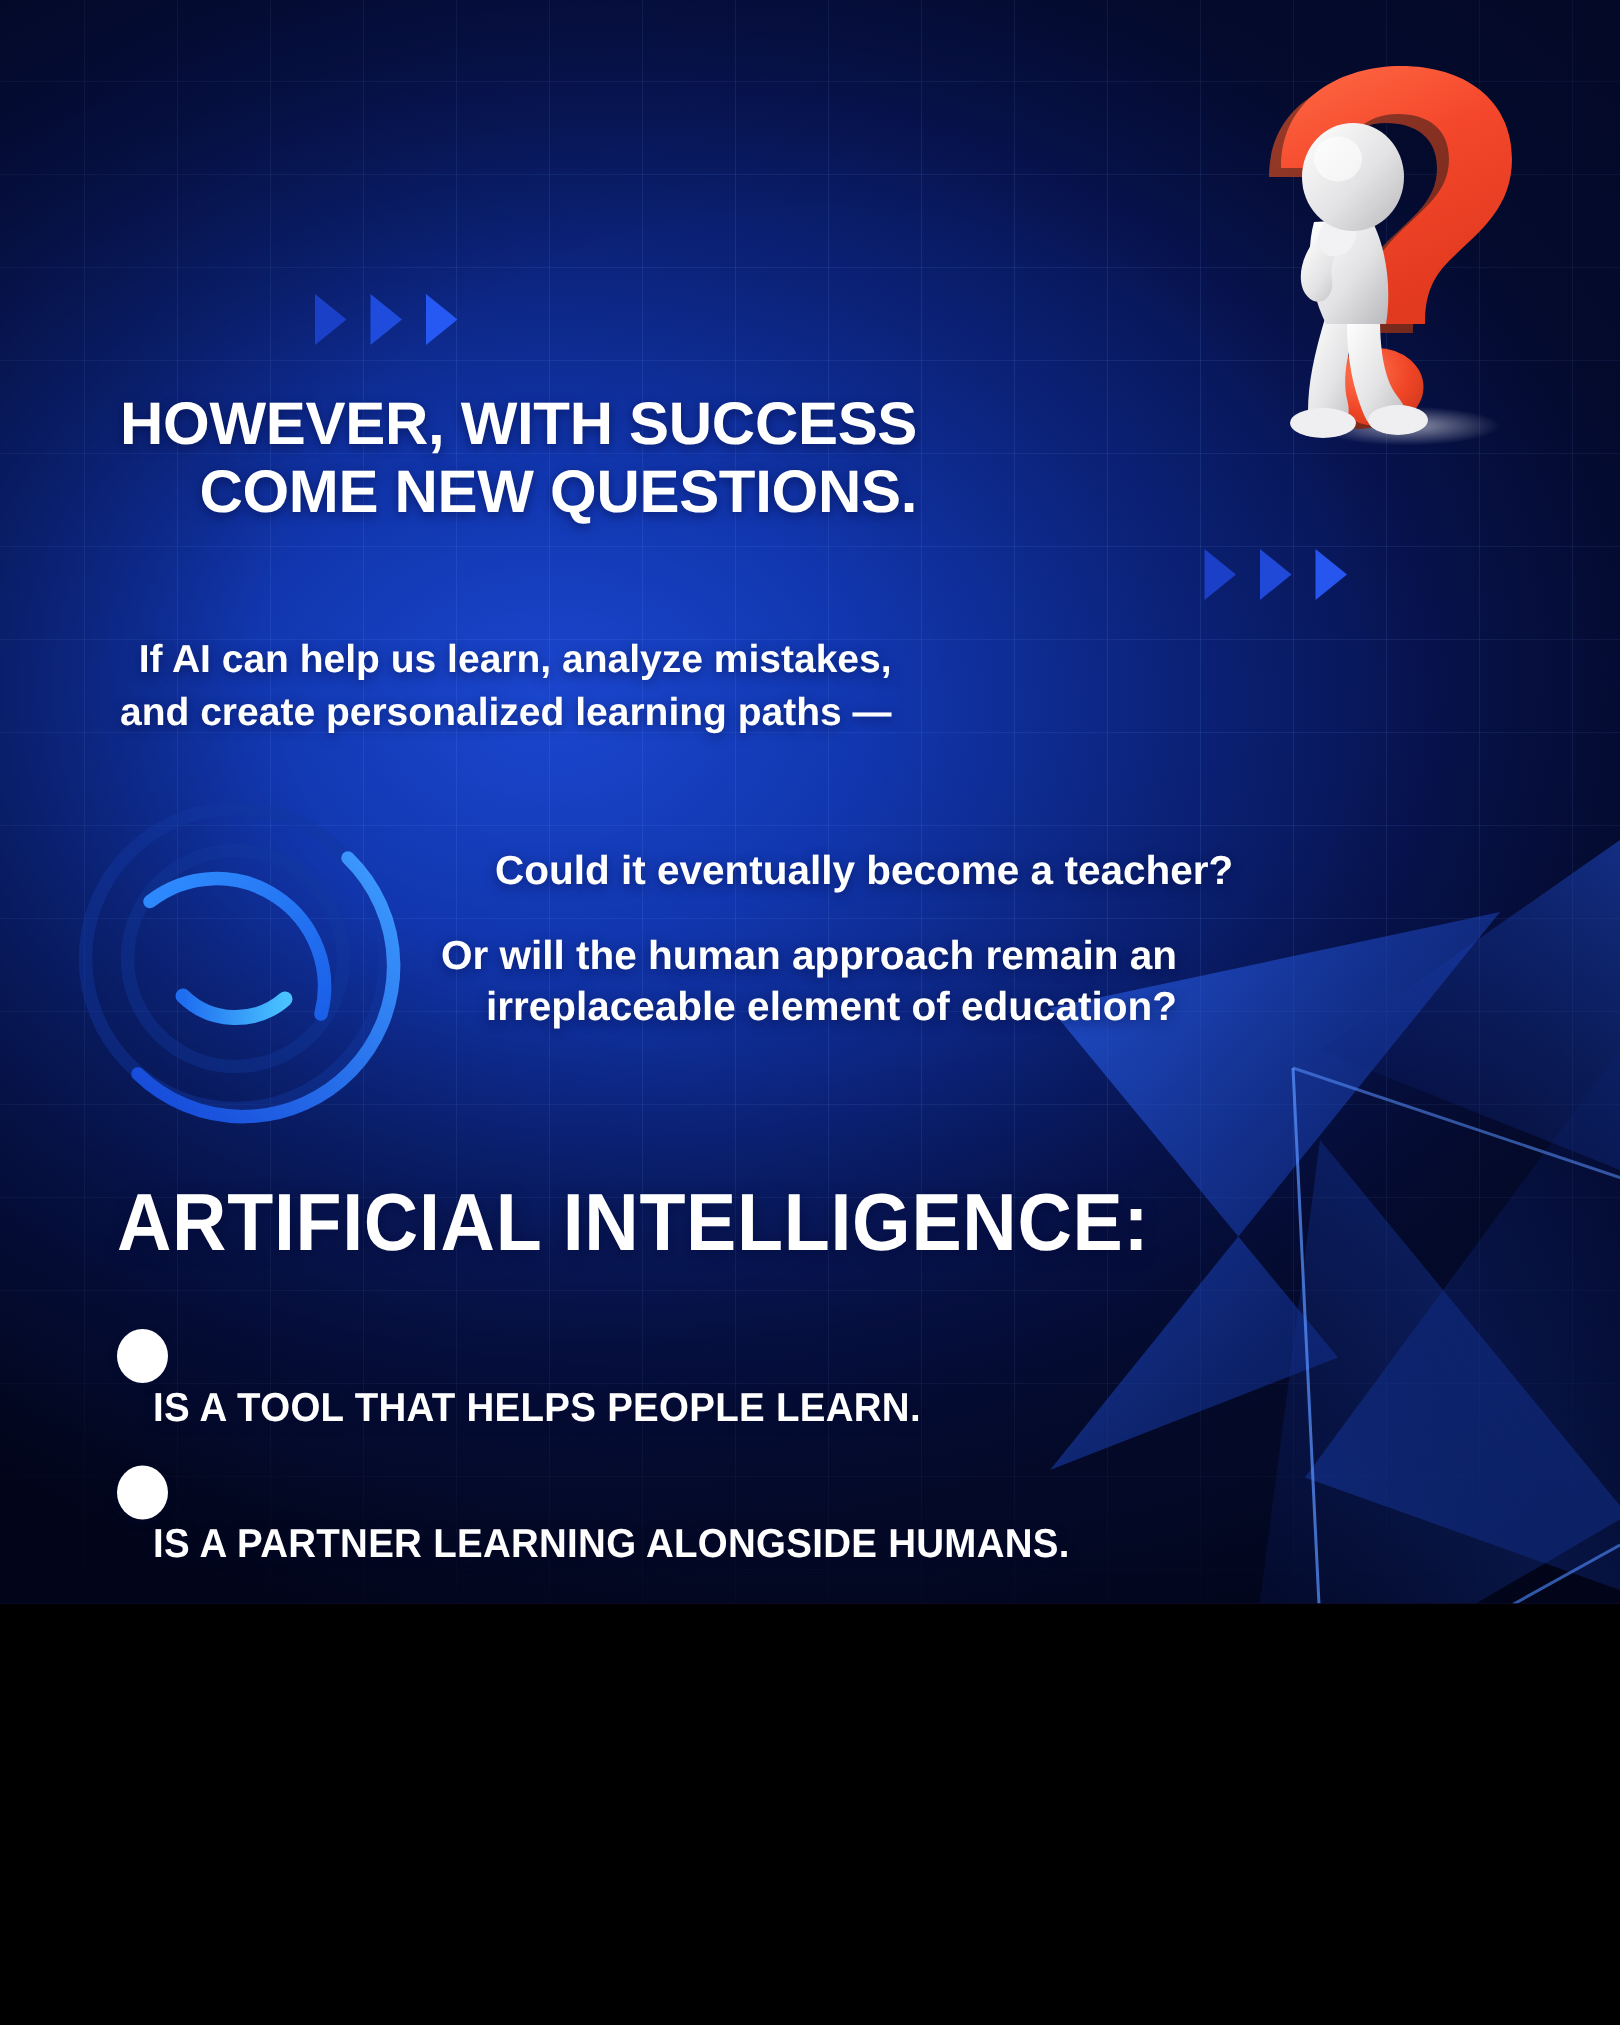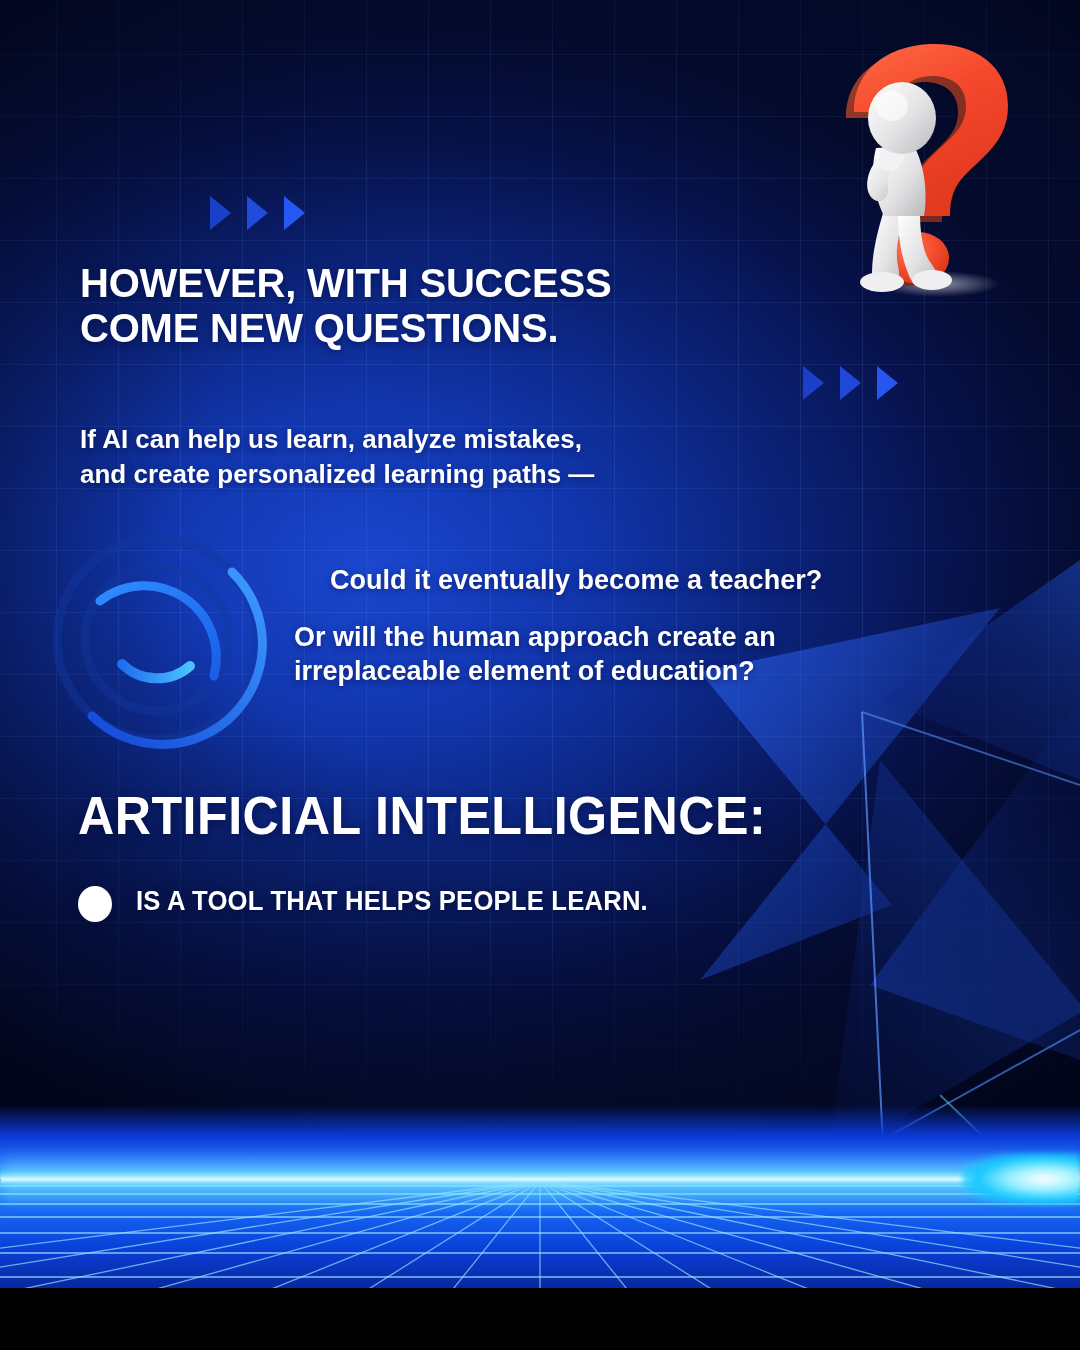--- a/index.html
+++ b/index.html
@@ -8,23 +8,24 @@
     padding: 0;
     background: #000;
   }
   body {
     font-family: "Liberation Sans", sans-serif;
   }
 
   .poster {
     position: relative;
     width: 1080px;
-    height: 1288px;
+    height: 1069px;
     overflow: hidden;
     background: #4c1d95;
+    text-align: right;
   }
 
   
   .bg-base {
     position: absolute;
     inset: 0;
     background:
       radial-gradient(ellipse 760px 560px at 34% 44%, #1b47cf 0%, #1136ae 28%, #0b2278 55%, #07134f 78%, #050c33 100%),
       linear-gradient(180deg, #050e38 0%, #061040 40%, #07154a 70%, #06103f 100%);
   }
@@ -198,20 +199,21 @@
   .bullets {
     position: absolute;
     left: 78px;
     top: 885px;
     width: 800px;
   }
   .bullet-row {
     display: flex;
     align-items: flex-start;
     margin-bottom: 22px;
+    flex-direction: column;
   }
   .bullet-dot {
     flex: 0 0 auto;
     width: 34px;
     height: 36px;
     border-radius: 50%;
     background: #ffffff;
     margin-top: 1px;
     box-shadow: 0 2px 6px rgba(0,8,50,0.45);
   }
@@ -404,25 +406,29 @@
   </svg>
 
   <div class="headline">HOWEVER, WITH SUCCESS
 COME NEW QUESTIONS.</div>
 
   <div class="subtext">If AI can help us learn, analyze mistakes,
 and create personalized learning paths —</div>
 
   <div class="question-1">Could it eventually become a teacher?</div>
 
-  <div class="question-2">Or will the human approach create an
+  <div class="question-2">Or will the human approach remain an
 irreplaceable element of education?</div>
 
   <div class="section-title">ARTIFICIAL INTELLIGENCE:</div>
 
   <div class="bullets">
     <div class="bullet-row">
       <div class="bullet-dot"></div>
       <div class="bullet-text">IS A TOOL THAT HELPS PEOPLE LEARN.</div>
     </div>
+    <div class="bullet-row">
+      <div class="bullet-dot"></div>
+      <div class="bullet-text">IS A PARTNER LEARNING ALONGSIDE HUMANS.</div>
+    </div>
   </div>
 
 </div>
 
 </body></html>

